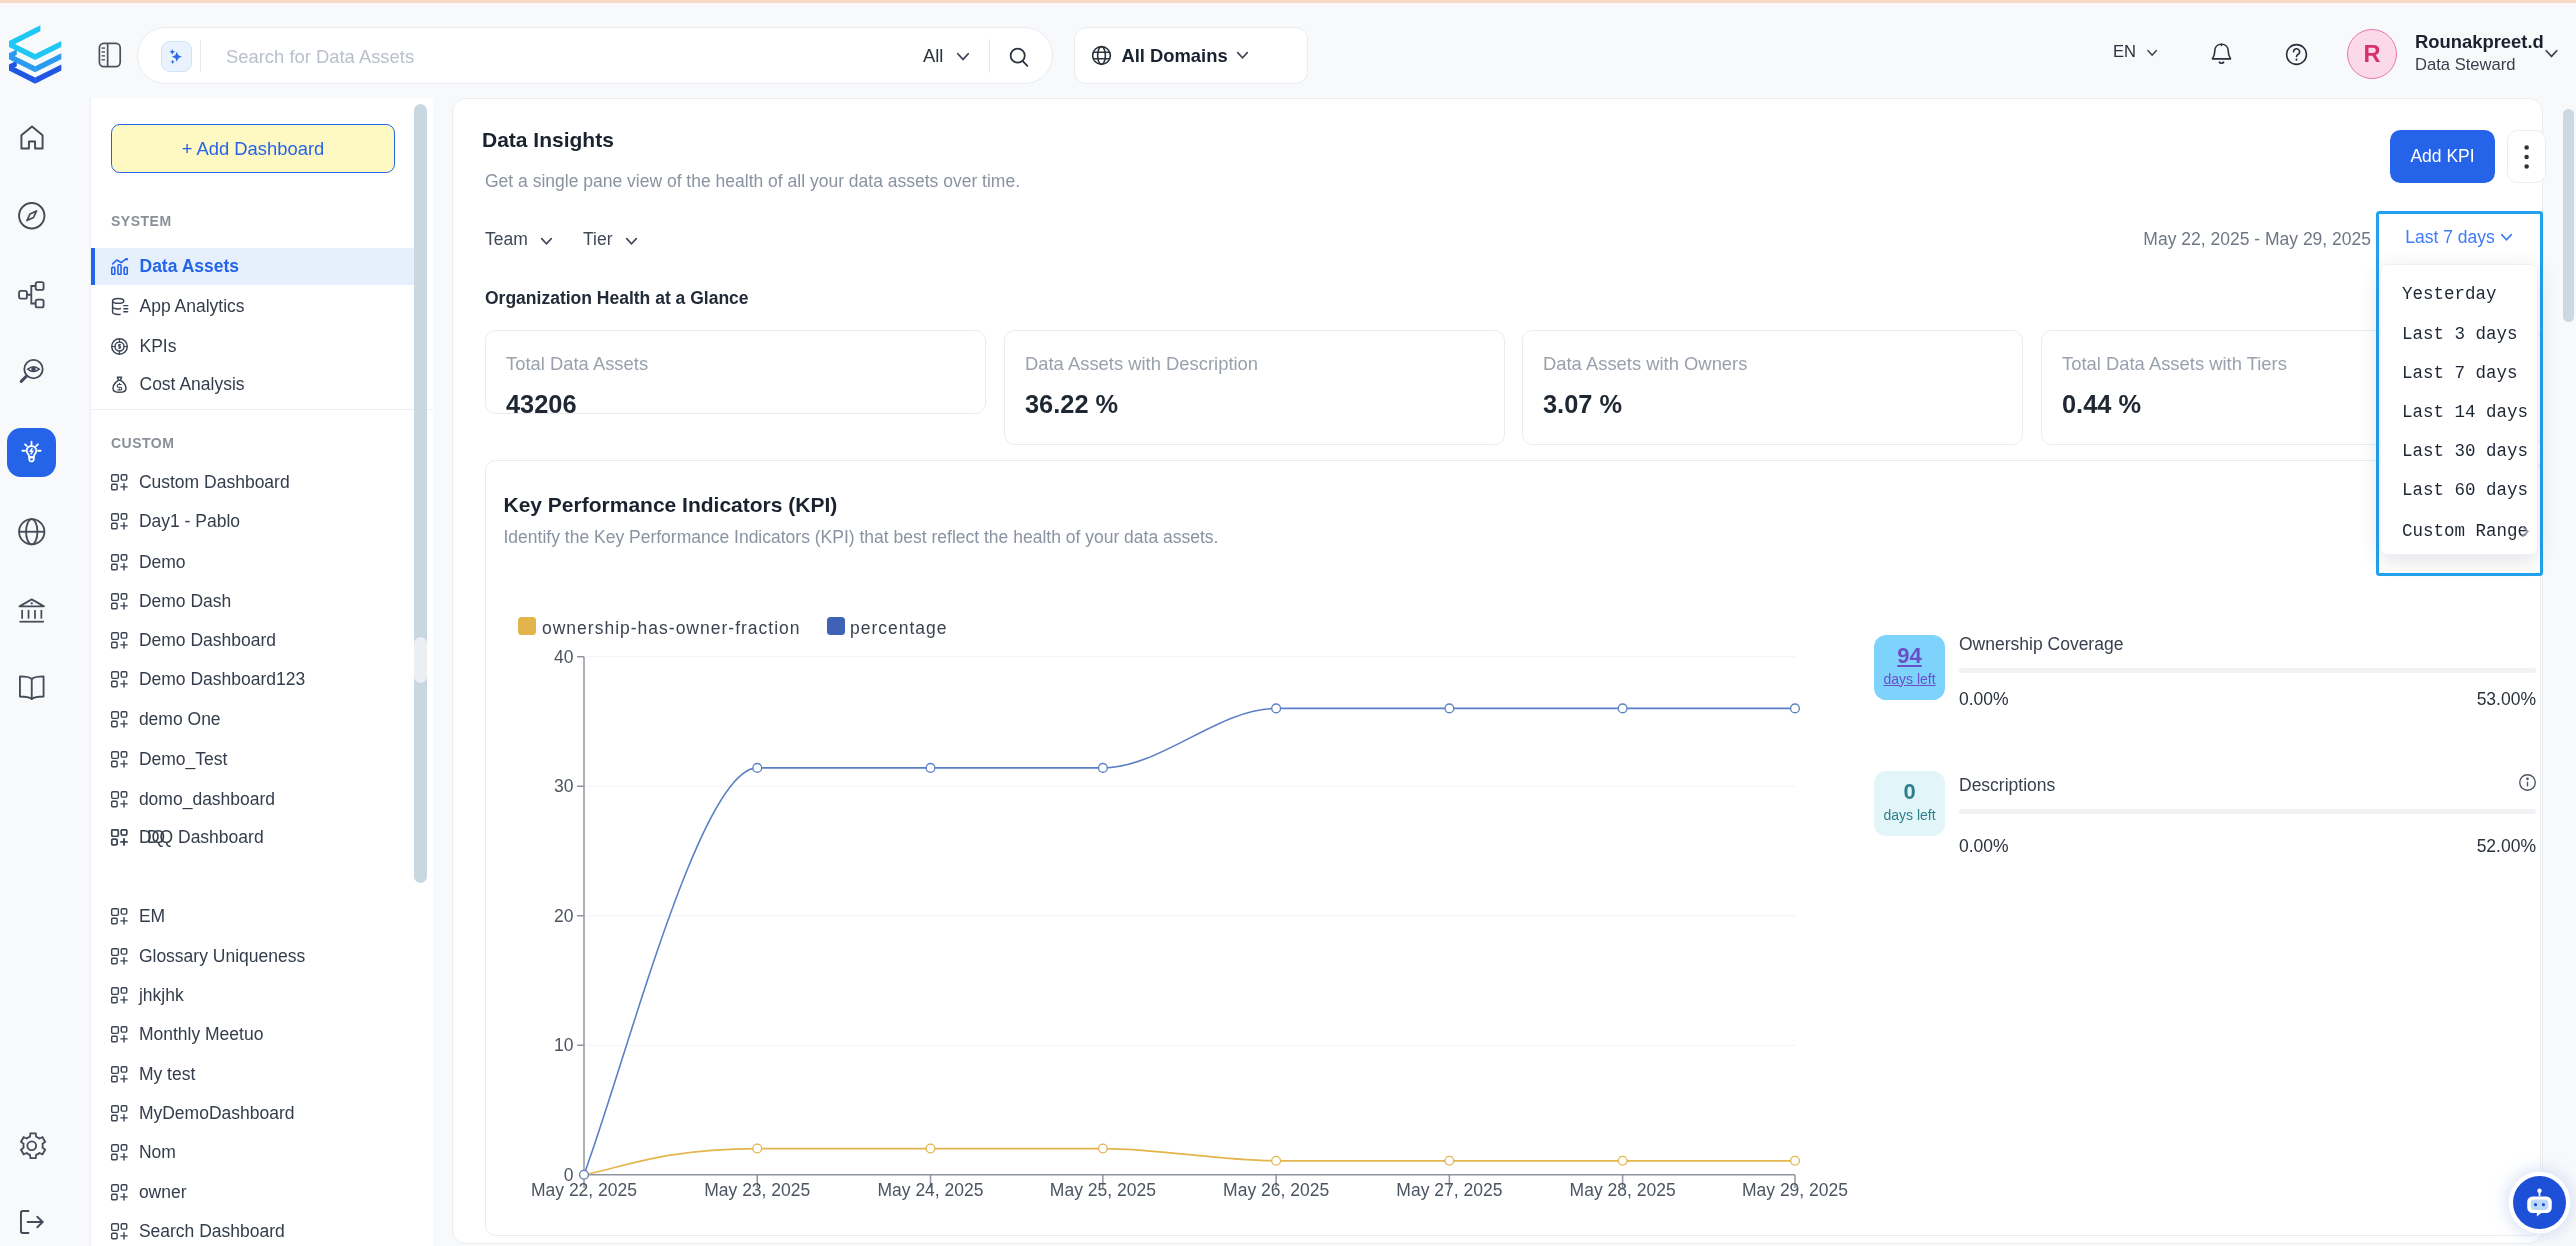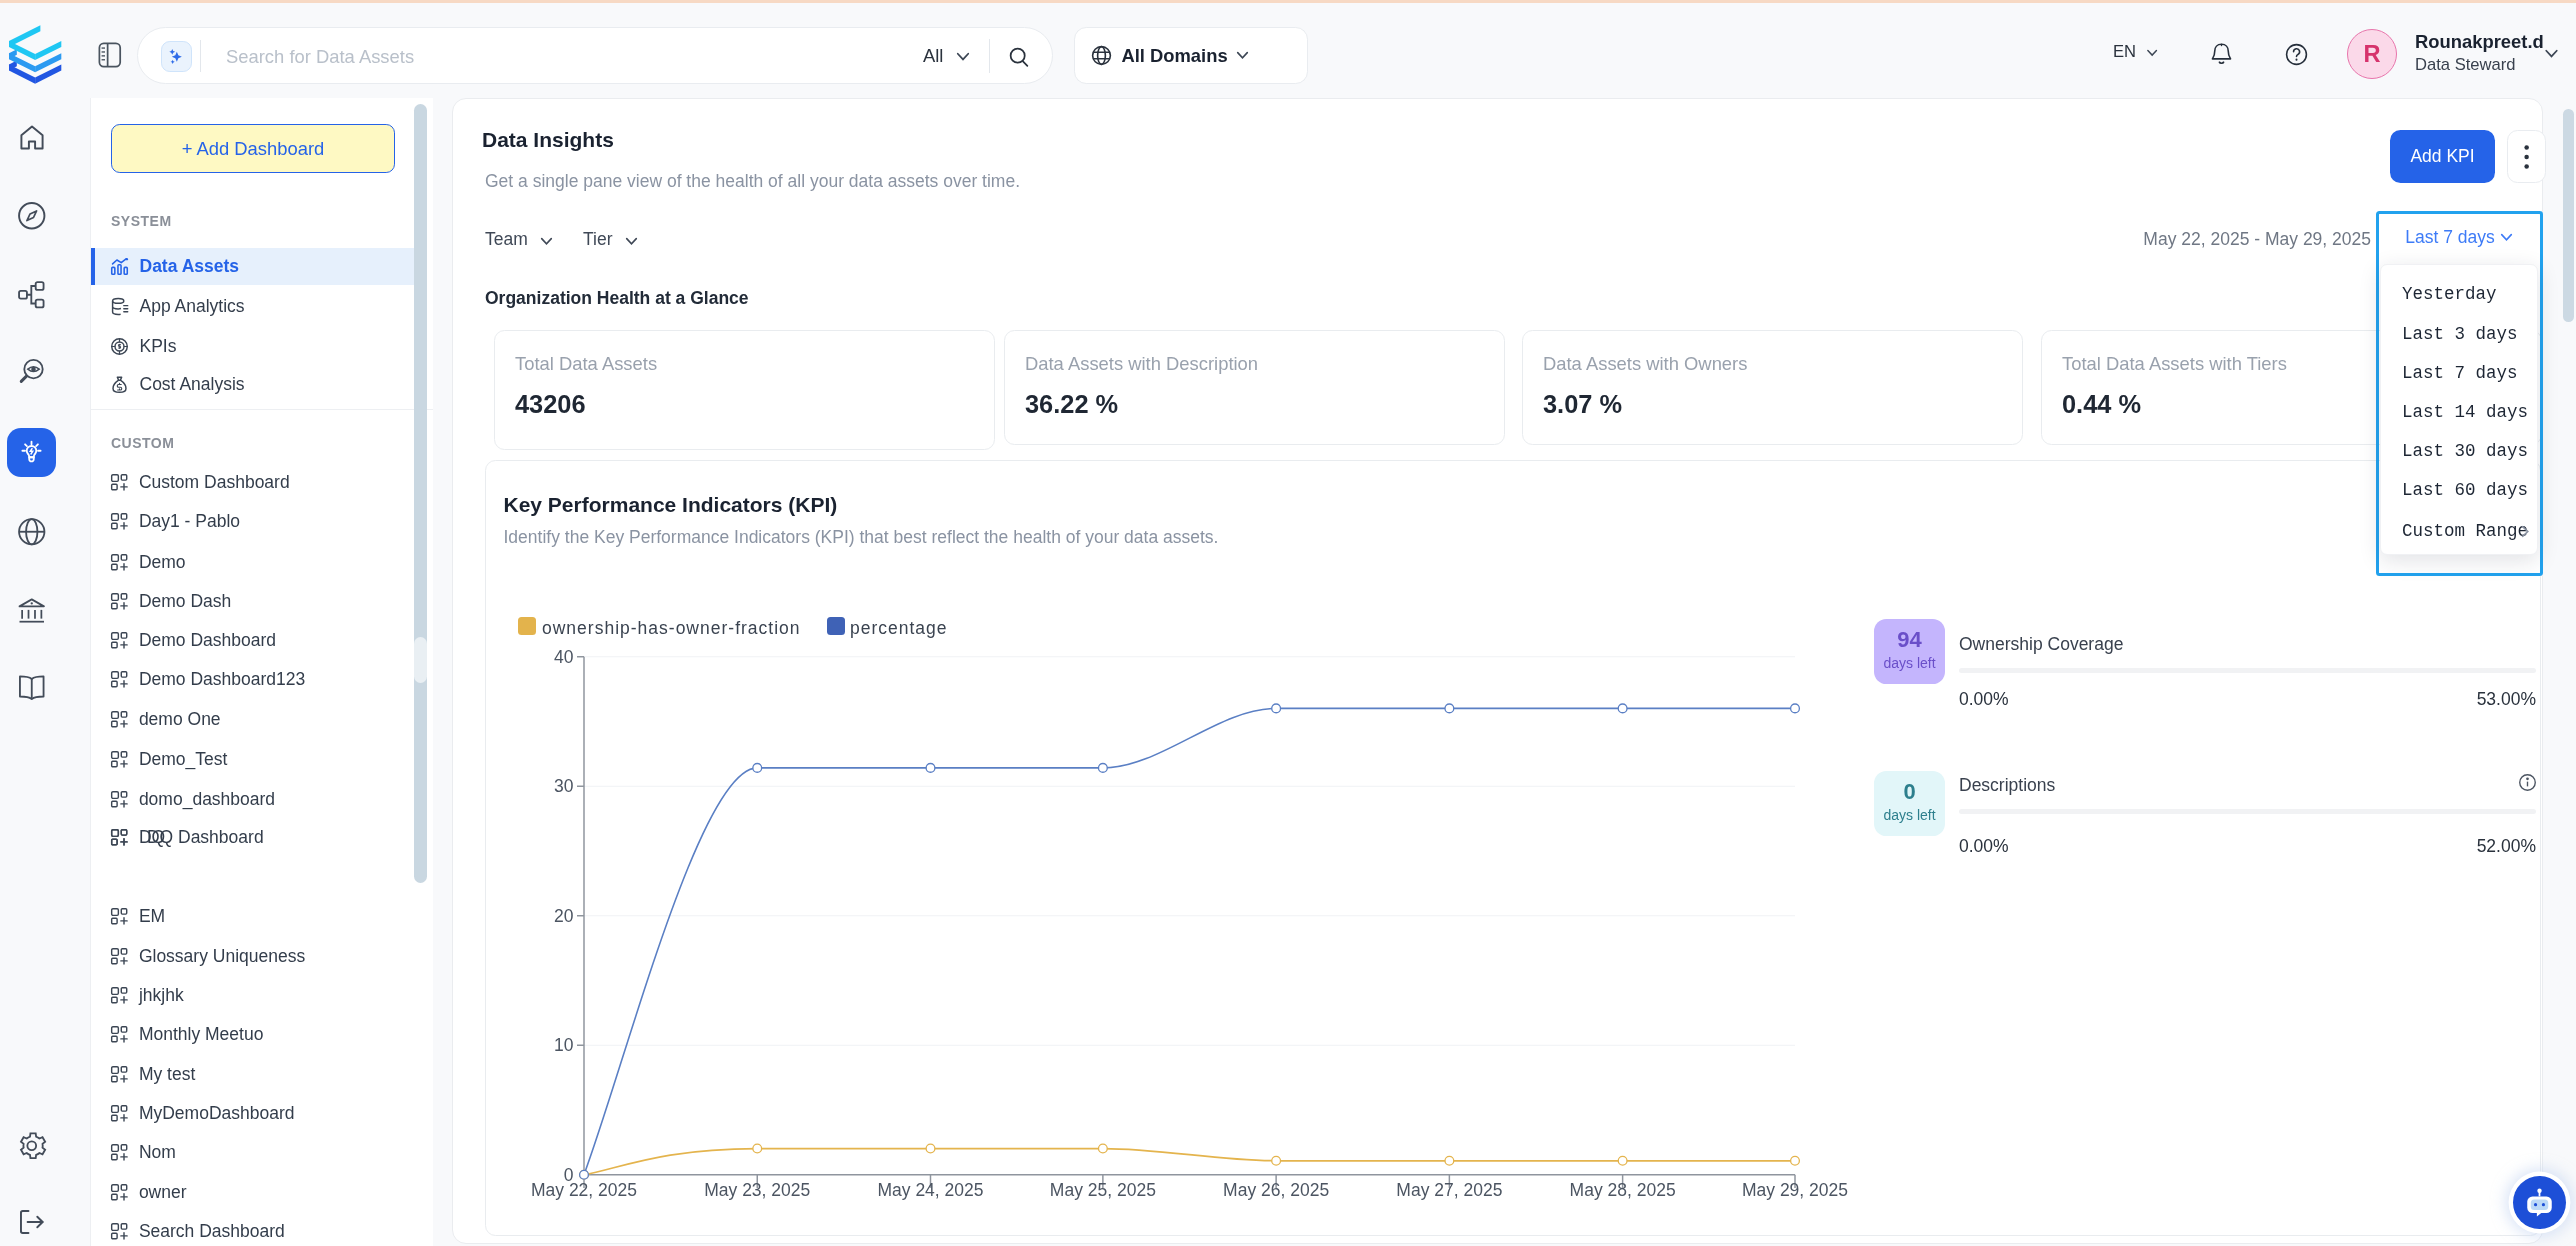--- a/index.html
+++ b/index.html
@@ -462,21 +462,21 @@
     <svg class="abs" style="left:87px; top:138px;" width="13" height="8.8" viewBox="0 0 16 11" fill="none" stroke="#3f4856" stroke-width="2" stroke-linecap="round">
         <path d="M2 2 L8 8.5 L14 2"></path>
       </svg>
     <div class="abs filter" style="left:130px; top:130px;">Tier</div>
     <svg class="abs" style="left:172px; top:138px;" width="13" height="8.8" viewBox="0 0 16 11" fill="none" stroke="#3f4856" stroke-width="2" stroke-linecap="round">
         <path d="M2 2 L8 8.5 L14 2"></path>
       </svg>
     <div class="datetext" style="right:171px; top:130px;">May 22, 2025 - May 29, 2025</div>
     <div class="abs" style="left:32px; top:189px; font-size:17.5px; font-weight:700; color:#222b38;">Organization Health at a Glance</div>
 
-    <div class="card" style="left:41px; top:231px; width:501px; height:120px;">
+    <div class="card" style="left:32px; top:231px; width:501px; height:84px;">
       <div class="statlabel">Total Data Assets</div>
       <div class="statval">43206</div>
     </div>
     <div class="card" style="left:551px; top:231px; width:501px; height:115px;">
       <div class="statlabel">Data Assets with Description</div>
       <div class="statval">36.22 %</div>
     </div>
     <div class="card" style="left:1069px; top:231px; width:501px; height:115px;">
       <div class="statlabel">Data Assets with Owners</div>
       <div class="statval">3.07 %</div>
@@ -550,21 +550,21 @@
             <circle cx="310" cy="145" r="5"></circle>
             <circle cx="508" cy="145" r="5"></circle>
             <circle cx="705" cy="145" r="5"></circle>
             <circle cx="903" cy="77" r="5"></circle>
             <circle cx="1101" cy="77" r="5"></circle>
             <circle cx="1299" cy="77" r="5"></circle>
             <circle cx="1496" cy="77" r="5"></circle>
         </g>
       </svg>
 
-      <div class="badge" style="left:1388px; top:158px; background:#c4b5fd; color:#6a4fc9;">
+      <div class="badge" style="left:1388px; top:174px; background:#7dd3fc; color:#6a4fc9;text-decoration:underline;">
         <div class="n">94</div>
           <div class="d">days left</div>
       </div>
       <div class="rstitle" style="left:1473px; top:173px;">Ownership Coverage</div>
       <div class="ptrack" style="left:1473px; top:207px; width:577px;"></div>
       <div class="pcttext" style="left:1473px; top:228px;">0.00%</div>
       <div class="pcttext" style="left:1980px; top:228px; width:70px; text-align:right;">53.00%</div>
 
       <div class="badge" style="left:1388px; top:310px; background:#e2f6f9; color:#2d7f8d;">
         <div class="n">0</div>

